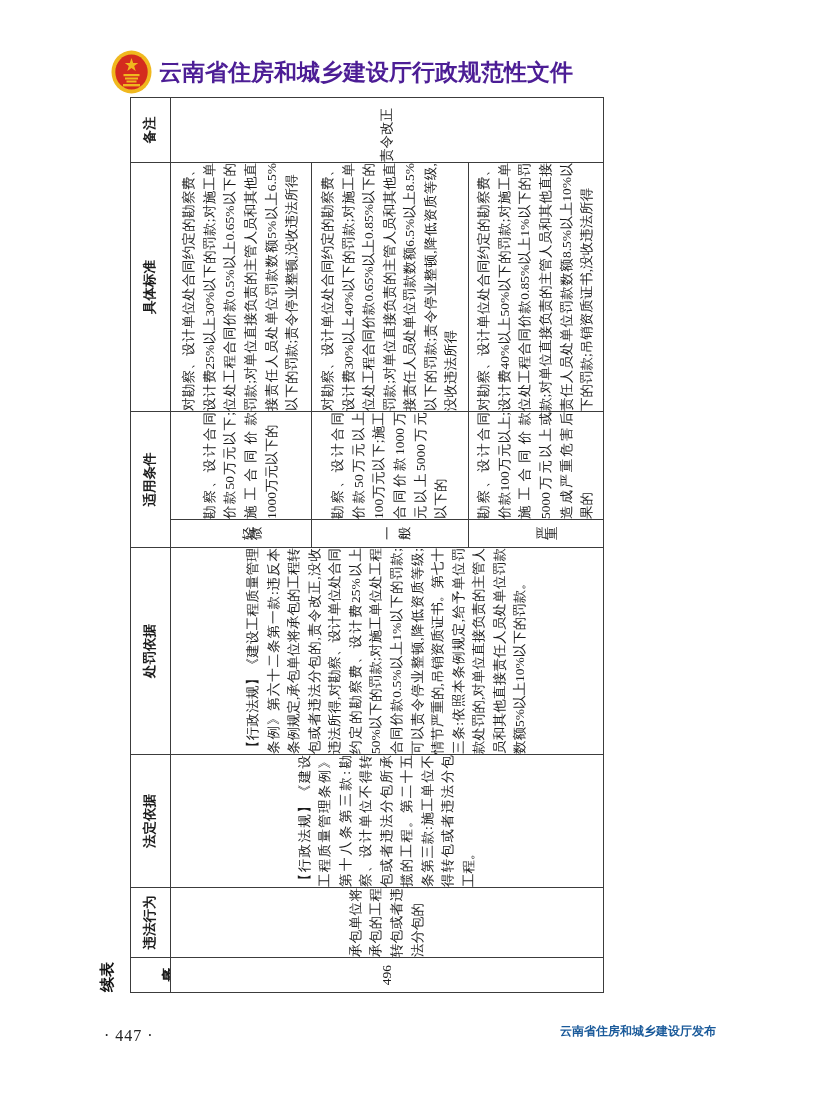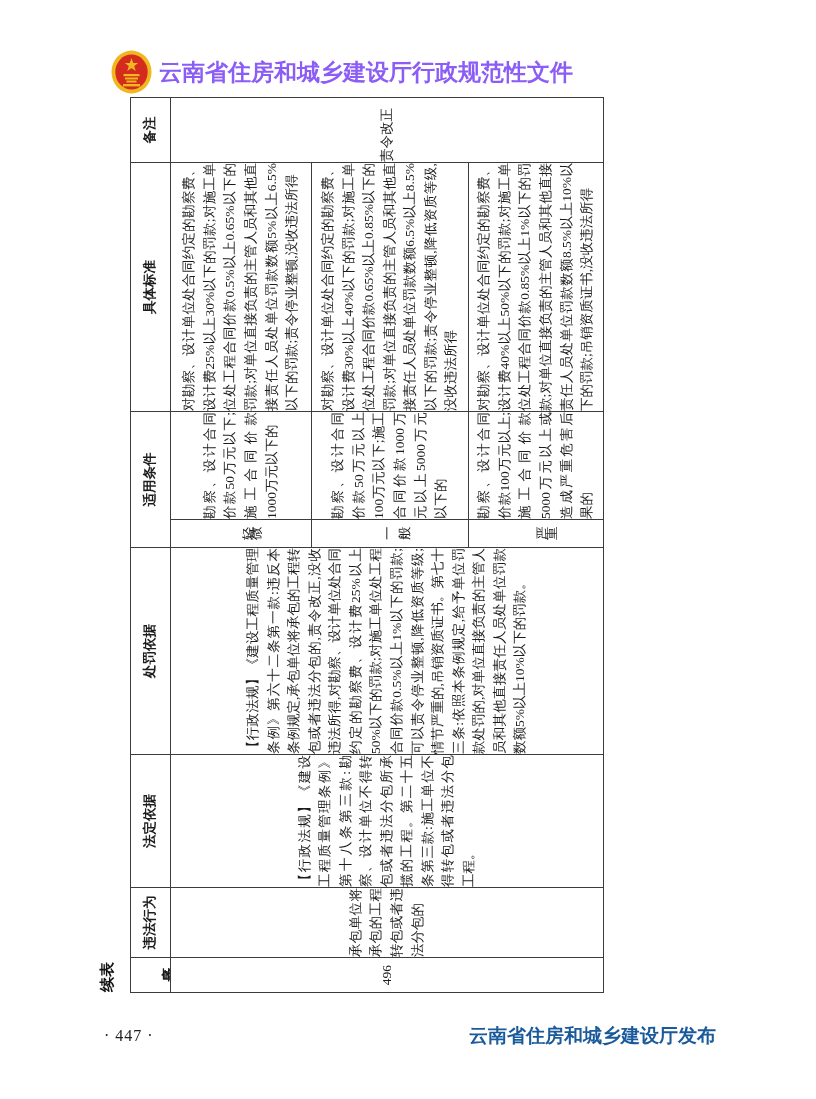--- a/index.html
+++ b/index.html
@@ -5,21 +5,21 @@
   html,body{margin:0;padding:0;background:#e8e8e8;}
   .page{
     position:relative;width:816px;height:1099px;background:#ffffff;
     font-family:"Liberation Serif","DejaVu Serif",serif;color:#1c1c1c;
     overflow:hidden;margin:0 auto;
   }
   
   .hdr{position:absolute;left:111px;top:50px;display:flex;align-items:center;gap:7px;}
   .hdr-title{
     font-family:"Liberation Sans","DejaVu Sans",sans-serif;
-    font-weight:bold;font-size:23px;letter-spacing:0px;color:#8b5cf6;white-space:nowrap;
+    font-weight:bold;font-size:23px;letter-spacing:0px;color:#4c1d95;white-space:nowrap;
   }
   .emblem{width:41px;height:44px;display:block;}
   
   .rot-outer{position:absolute;left:97px;top:98px;width:506px;height:895px;}
   .rot-inner{width:895px;height:506px;transform-origin:0 0;transform:rotate(-90deg) translateX(-895px);}
   .cont-label{
     height:33px;font-family:"Liberation Sans","DejaVu Sans",sans-serif;
     font-weight:bold;font-size:15px;line-height:20px;padding-left:1px;color:#111;
   }
   table.lawtable{width:895px;height:473px;border-collapse:collapse;table-layout:fixed;background:#fff;}
@@ -43,21 +43,21 @@
     writing-mode:vertical-rl;text-orientation:upright;
     display:inline-block;letter-spacing:7px;line-height:1;
   }
   th .vtext{letter-spacing:2px;font-size:13.5px;}
   td.sev{text-align:center;}
   
   .footer-page{position:absolute;left:104px;top:1027px;font-size:16px;letter-spacing:1px;color:#222;}
   .footer-pub{
     position:absolute;right:100px;top:1023px;
     font-family:"Liberation Sans","DejaVu Sans",sans-serif;
-    font-weight:bold;font-size:19px;color:#1a5a9a;white-space:nowrap;
+    font-weight:bold;font-size:12px;color:#1a5a9a;white-space:nowrap;
   }
 </style>
 </head>
 <body>
 
 <div class="page">
 
   <div class="hdr">
     <svg class="emblem" viewBox="0 0 41 44">
       <ellipse cx="20.5" cy="22" rx="20" ry="21.5" fill="#f0b81e"></ellipse>

